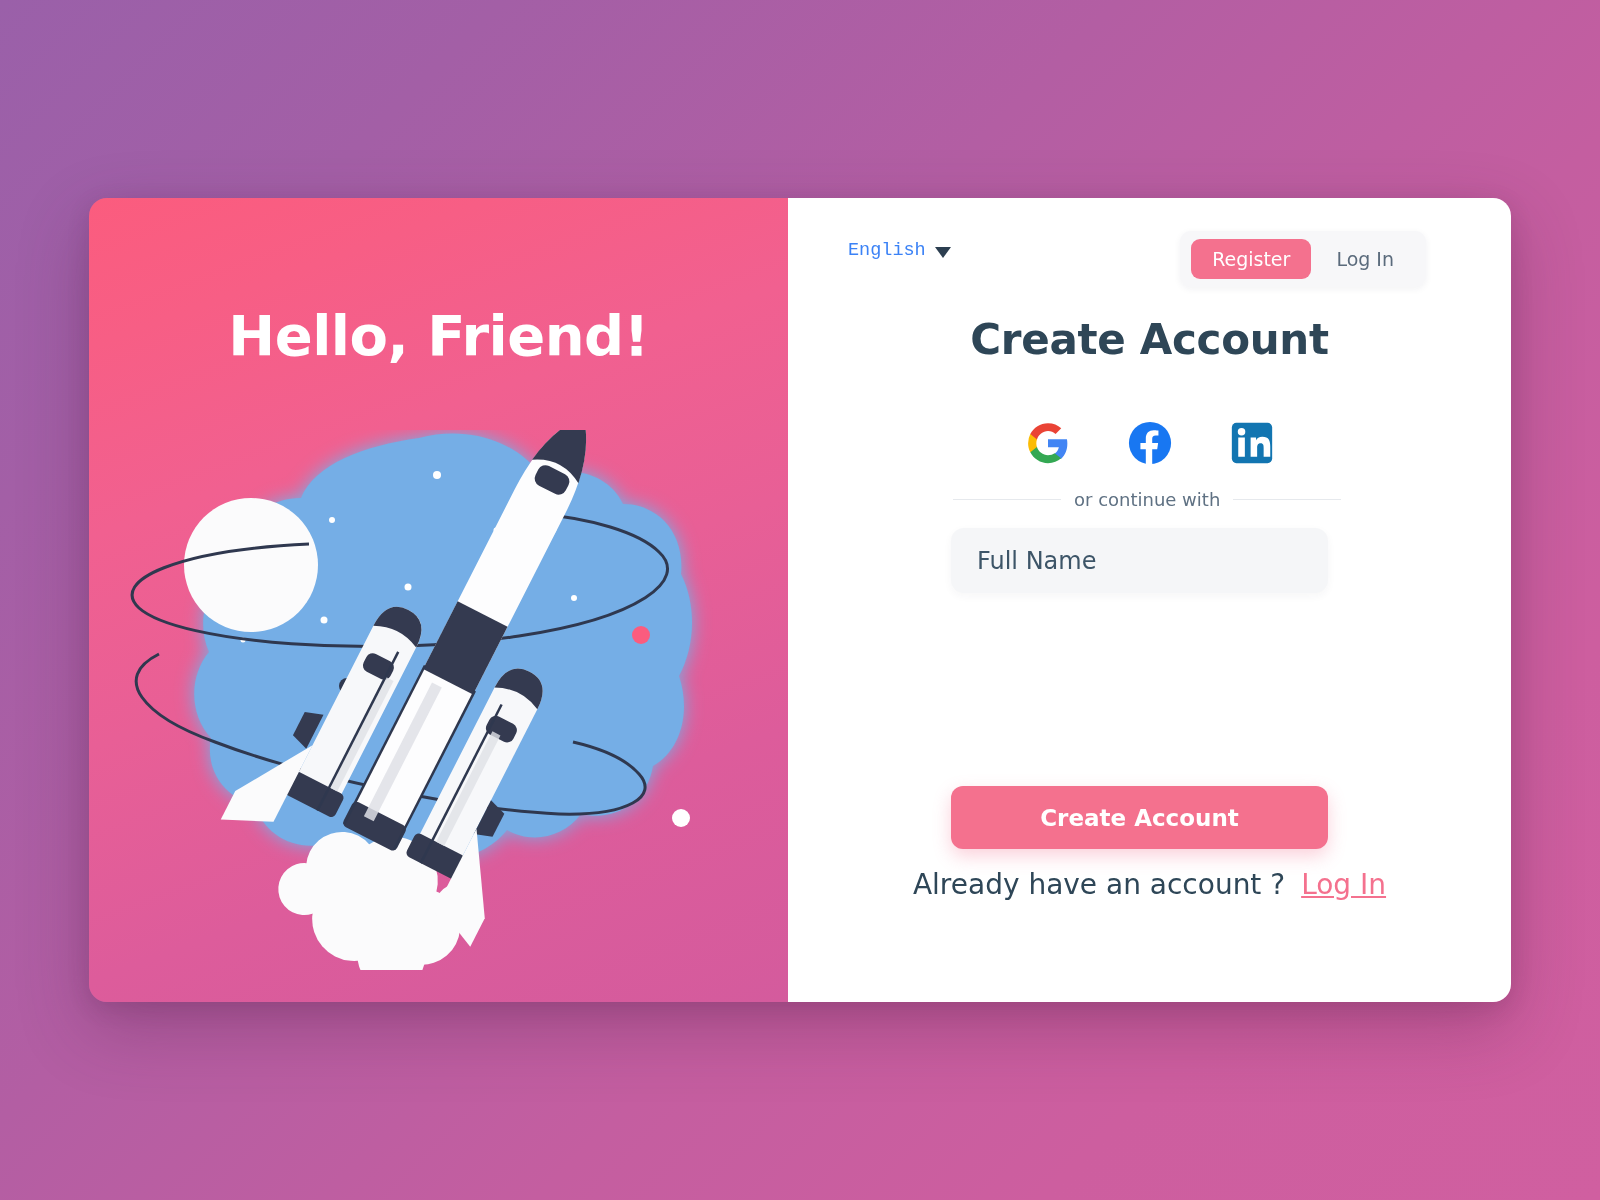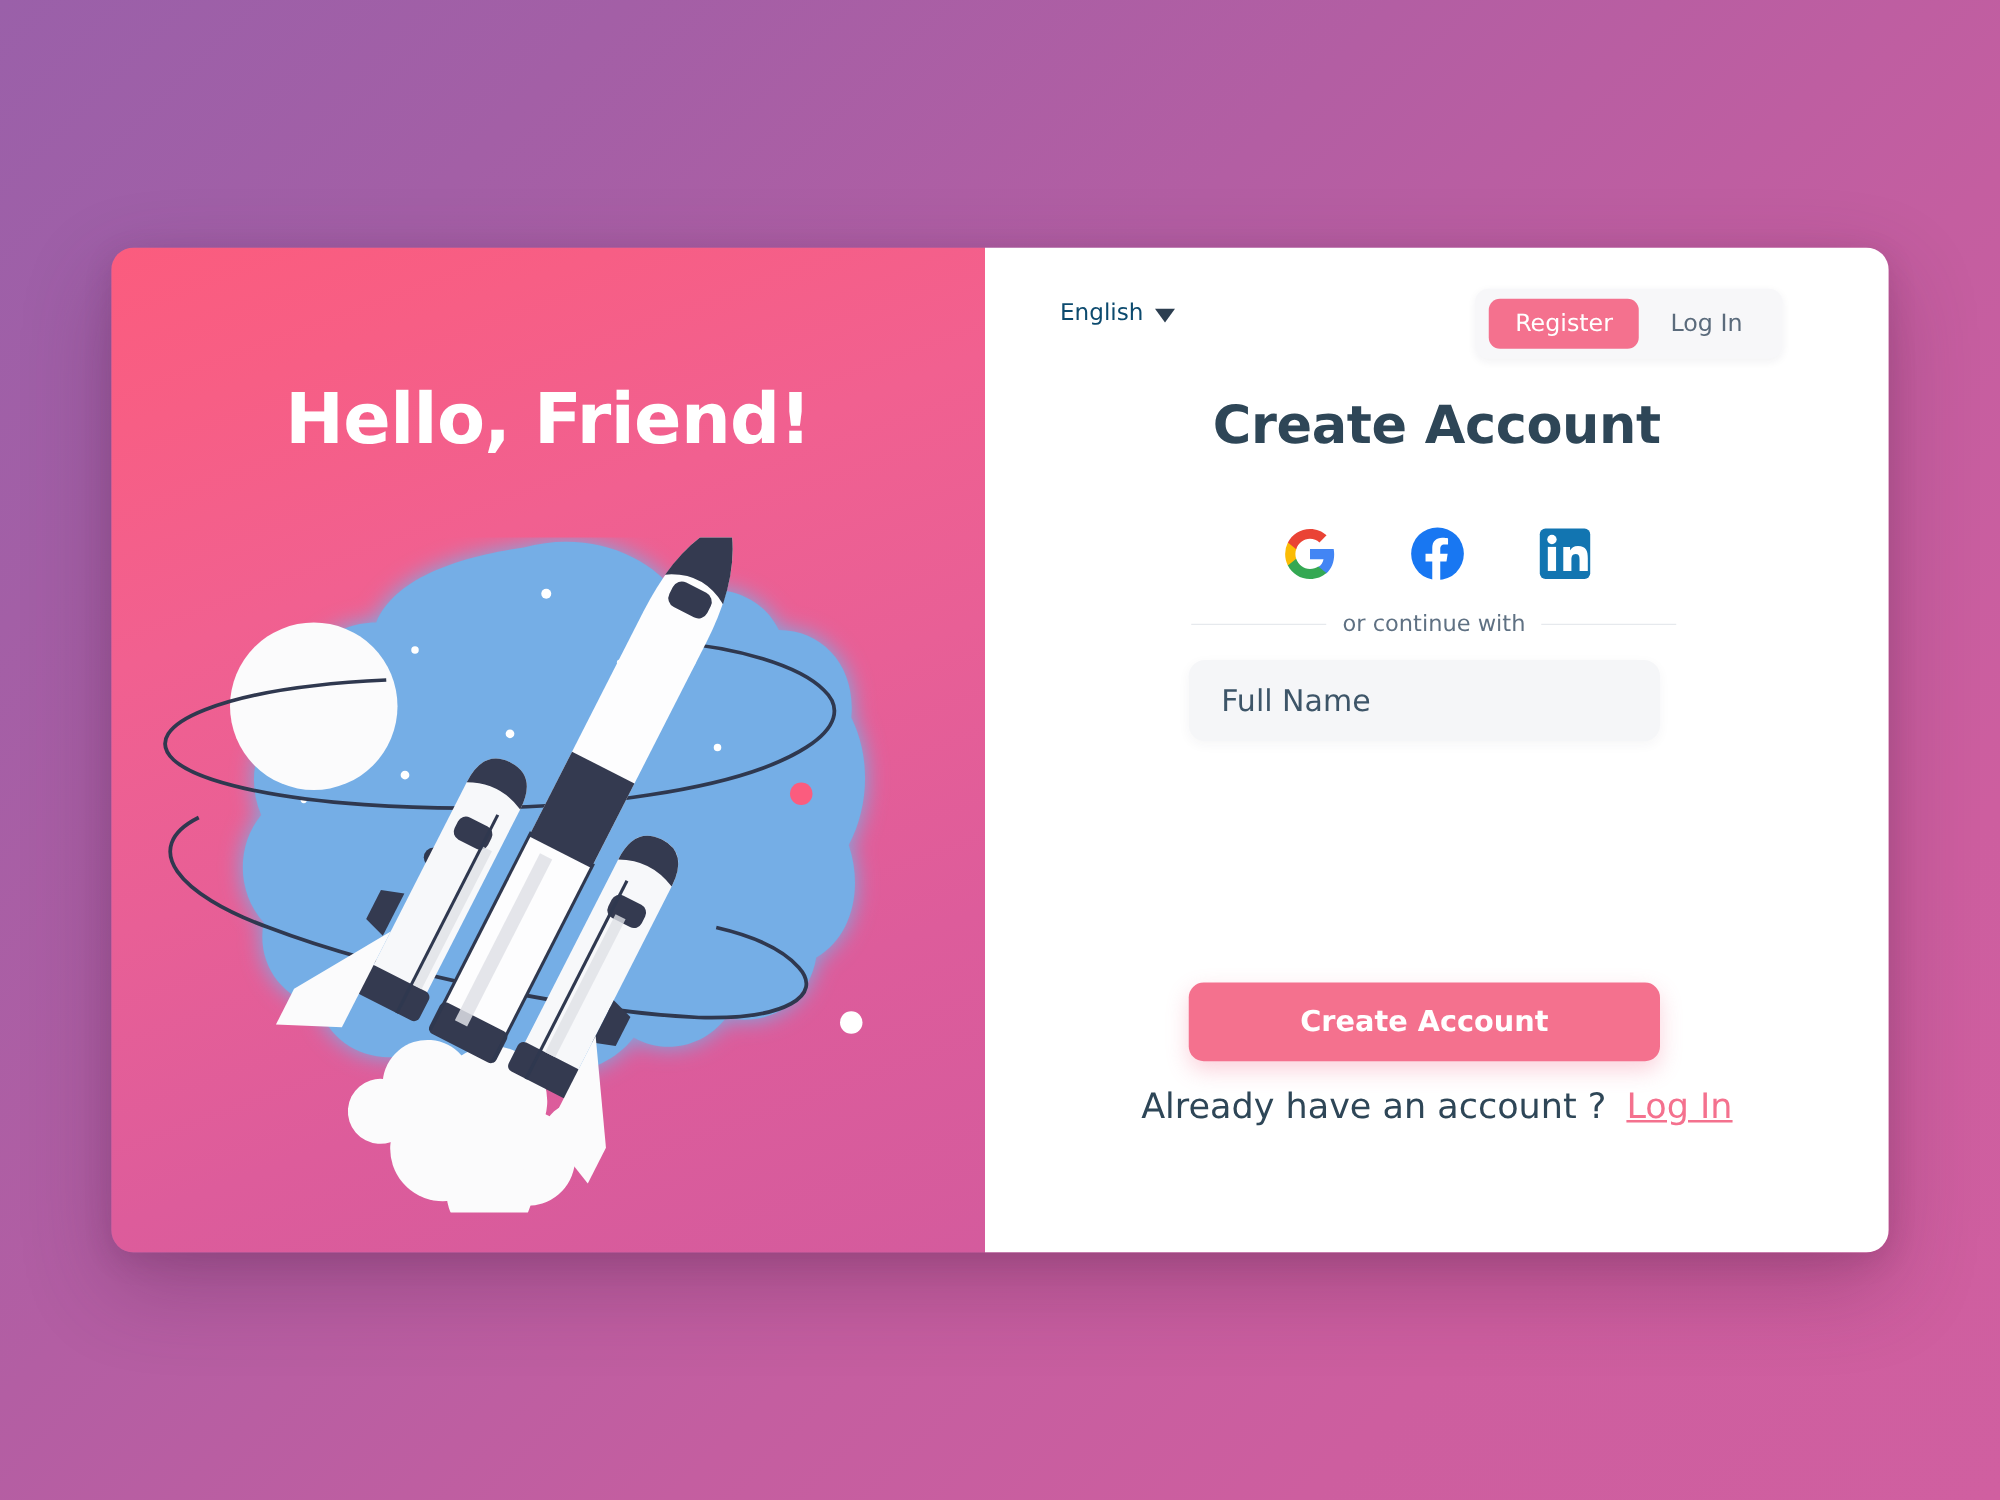--- a/index.html
+++ b/index.html
@@ -93,24 +93,25 @@
   }
 
   
   .lang-select {
     position: absolute;
     top: 42px;
     left: 60px;
     display: flex;
     align-items: center;
     gap: 9px;
-    color: #0c4a6e;
+    color: #3b82f6;
     font-size: 18.5px;
     cursor: pointer;
     user-select: none;
+    font-family: Liberation Mono, monospace;
   }
   .caret-down {
     width: 0; height: 0;
     border-left: 8px solid transparent;
     border-right: 8px solid transparent;
     border-top: 11px solid #2c3e50;
     margin-top: 3px;
   }
 
   

